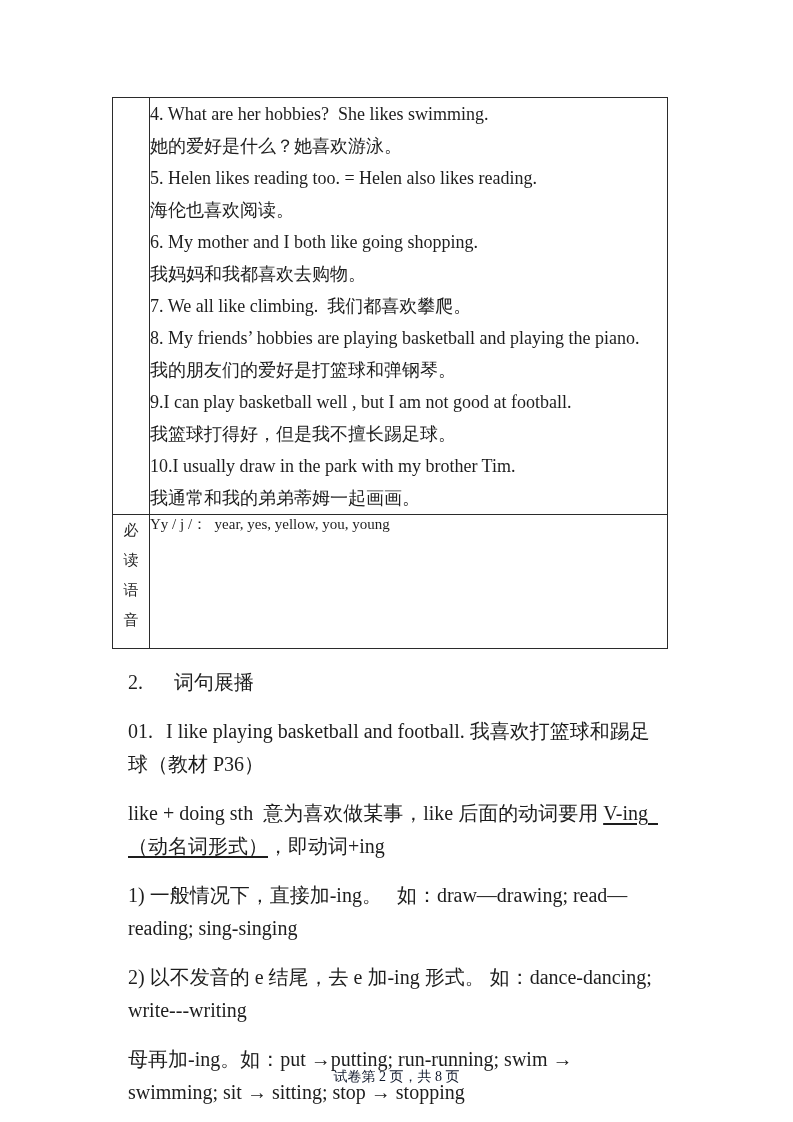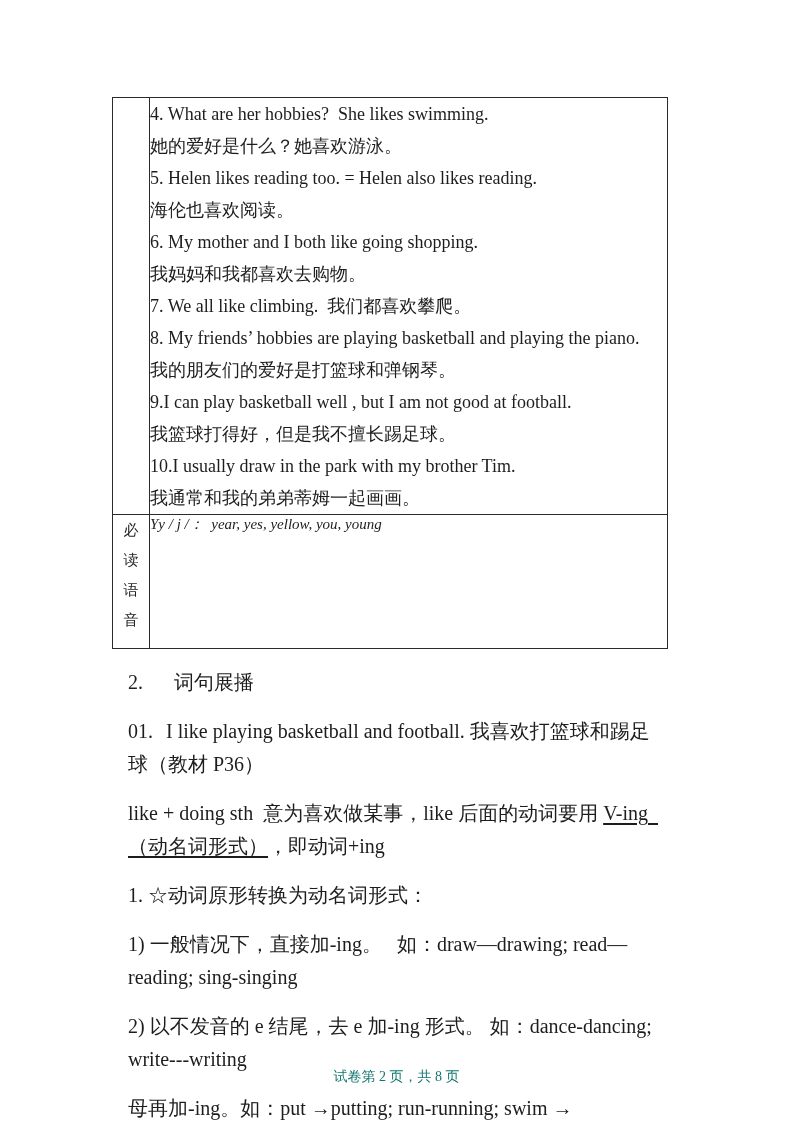--- a/index.html
+++ b/index.html
@@ -42,21 +42,20 @@
     text-align: center;
     padding-top: 10px;
     font-size: 15px;
   }
   td.phonics-label-cell span { display: block; line-height: 30px; }
   td.phonics-content-cell { vertical-align: middle; padding: 0 8px 0 10px; }
   td.phonics-content-cell p {
     margin: 0;
     font-size: 15px;
     white-space: pre-wrap;
-    font-style: italic;
   }
 
   
   .body-text {
     position: absolute;
     left: 112px;
     top: 650px;
     width: 570px;
   }
   .t-line {
@@ -70,21 +69,21 @@
   .u { text-decoration: underline; text-underline-offset: 3px; }
 
   
   .footer {
     position: absolute;
     left: 0;
     top: 1068px;
     width: 100%;
     text-align: center;
     font-size: 14px;
-    color: #0f766e;
+    color: #0f172a;
   }
 </style>
 </head>
 <body>
 
 <div class="page">
 
   <table class="doc-table">
     <tbody>
       <tr>
@@ -116,21 +115,20 @@
           <p>Yy / j /：  year, yes, yellow, you, young</p>
         </td>
       </tr>
     </tbody>
   </table>
 
   <div class="body-text">
     <p class="t-line"><span class="num-w">2.</span><span>词句展播</span></p>
     <p class="t-line"><span class="num-n">01.</span><span>I like playing basketball and football. 我喜欢打篮球和踢足球（教材 P36）</span></p>
     <p class="t-line"><span>like + doing sth  意为喜欢做某事，like 后面的动词要用 </span><span class="u">V-ing  （动名词形式）</span><span>，即动词+ing</span></p>
-    <p class="t-line">1. ☆动词原形转换为动名词形式：</p>
     <p class="t-line">1) 一般情况下，直接加-ing。   如：draw—drawing; read—reading; sing-singing</p>
     <p class="t-line">2) 以不发音的 e 结尾，去 e 加-ing 形式。 如：dance-dancing; write---writing</p>
     <p class="t-line">母再加-ing。如：put →putting; run-running; swim → swimming; sit → sitting; stop → stopping</p>
     <p class="t-line">2. ☆like doing sth 句式变化：</p>
     <p class="t-line">肯定句：主语  + like(s) + doing +…  当主语是第三人称单数时，动词也要为第三人称单数如：</p>
   </div>
 
   <div class="footer">试卷第 2 页，共 8 页</div>
 
 </div>

